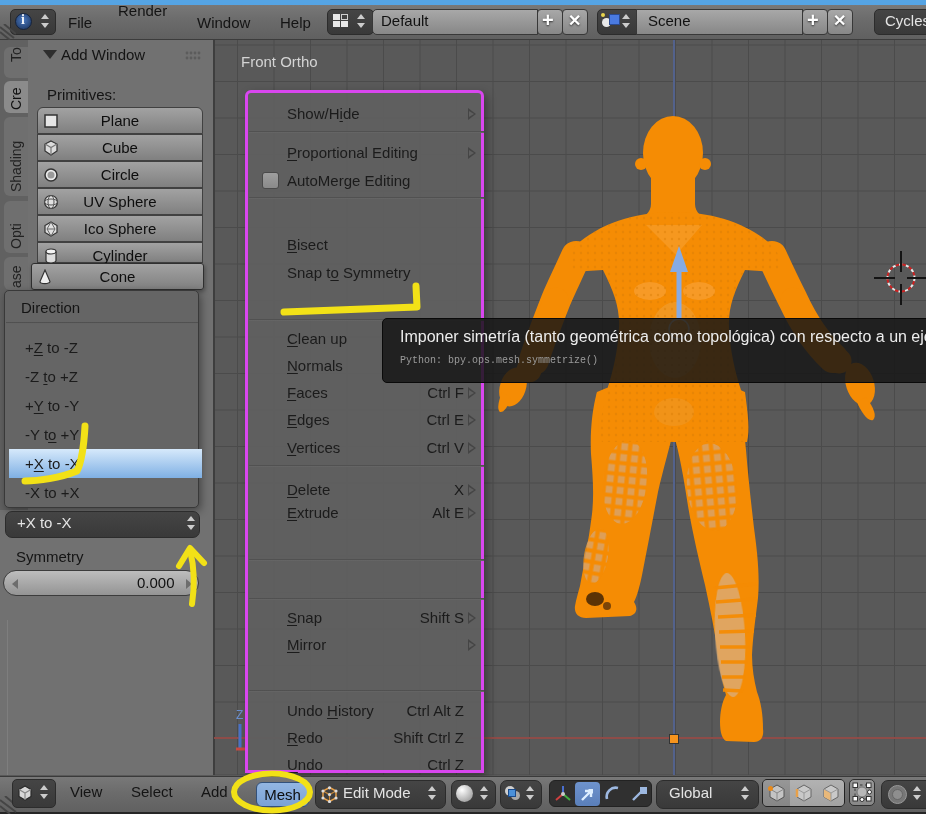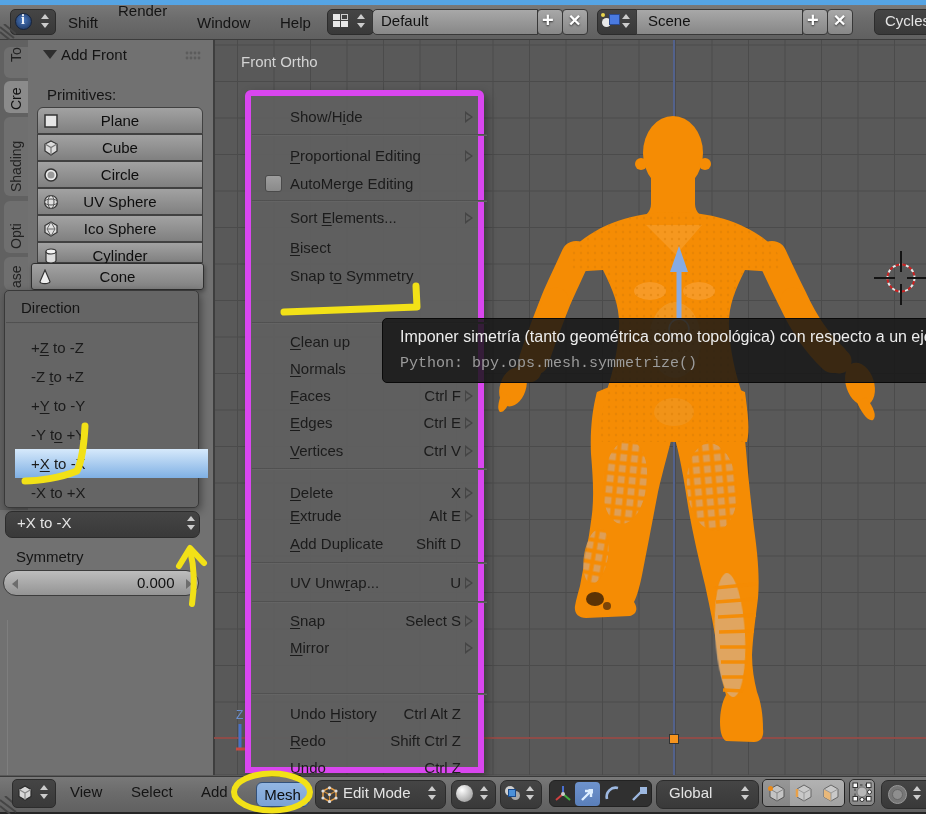--- a/index.html
+++ b/index.html
@@ -12,21 +12,21 @@
 .spdn{border-top:5px solid #ccc}
 .mtxt{color:#141414}
 .sep{height:2px;background:linear-gradient(#474747,#6e6e6e)}
 .u{text-decoration:underline;text-underline-offset:2px;text-decoration-thickness:1px}
 .mi{position:absolute;left:0;width:100%;height:26px;line-height:26px}
 .mi .lab{position:absolute;left:39px;top:0}
 .mi .sc{position:absolute;right:17px;top:0}
 .arr{position:absolute;right:5px;top:7px;width:0;height:0;border-top:6px solid transparent;border-bottom:6px solid transparent;border-left:8px solid #454545}
 .arr::after{content:'';position:absolute;left:-7.5px;top:-3.5px;width:0;height:0;border-top:3.5px solid transparent;border-bottom:3.5px solid transparent;border-left:5px solid #5f5f5f}
 .blue{background:linear-gradient(#d6e9fb,#7fb0e4)}
-.di{position:absolute;left:10px;width:100%;height:29px;line-height:29px}
+.di{position:absolute;left:4px;width:100%;height:29px;line-height:29px}
 .di .lab{position:absolute;left:16px}
 </style></head><body>
 <div id="root">
 
 <div class="ab" id="vp" style="left:214px;top:40px;width:712px;height:735px;background:#595959;
  background-image:linear-gradient(to right,#4b4b4b 1px,transparent 1px),linear-gradient(to bottom,#4b4b4b 1px,transparent 1px);
  background-size:36.5px 36.5px;background-position:22px 4.5px;border-left:1px solid #3e3e3e"></div>
 <div class="ab" style="left:673px;top:40px;width:2px;height:735px;background:#53628c"></div>
 <div class="ab" style="left:214px;top:737px;width:712px;height:2px;background:#8e4c48"></div>
 
@@ -135,21 +135,21 @@
 <div class="ab" style="left:669px;top:734px;width:8px;height:8px;background:#f7941d;border:1px solid #333"></div>
 
 <div class="ab" style="left:0;top:0;width:926px;height:5px;background:#55a4e4"></div>
 <div class="ab hdr" style="left:0;top:5px;width:926px;height:34px"></div>
 <div class="ab dkw" style="left:10px;top:9px;width:44px;height:24px">
  <div class="ab" style="left:4px;top:3px;width:17px;height:17px;border-radius:50%;background:radial-gradient(circle at 7px 6px,#4a79c0,#24406e 75%);border:1px solid #16233c;box-sizing:border-box"></div>
  <div class="ab" style="left:10px;top:2px;width:9px;height:15px;color:#eef2f8;font-weight:bold;font-size:14px;font-family:'Liberation Serif',serif">i</div>
  <div class="ab spin spup" style="left:30px;top:4px"></div>
  <div class="ab spin spdn" style="left:30px;top:13px"></div>
 </div>
-<div class="ab mtxt" style="left:68px;top:14px">Shift</div>
+<div class="ab mtxt" style="left:68px;top:14px">File</div>
 <div class="ab mtxt" style="left:118px;top:2px">Render</div>
 <div class="ab mtxt" style="left:197px;top:14px">Window</div>
 <div class="ab mtxt" style="left:280px;top:14px">Help</div>
 <div class="ab dkw" style="left:327px;top:9px;width:45px;height:24px">
  <div class="ab" style="left:5px;top:4px;width:7px;height:6px;background:#e8e8e8"></div>
  <div class="ab" style="left:5px;top:11px;width:7px;height:6px;background:#e8e8e8"></div>
  <div class="ab" style="left:13px;top:4px;width:7px;height:6px;border:1px solid #cfcfcf;box-sizing:border-box"></div>
  <div class="ab" style="left:13px;top:11px;width:7px;height:6px;background:#e8e8e8"></div>
  <div class="ab spin spup" style="left:29px;top:4px"></div>
  <div class="ab spin spdn" style="left:29px;top:13px"></div>
@@ -196,21 +196,21 @@
 <div class="ab" style="left:4px;top:117px;width:24px;height:79px;background:#6f6f6f;border-radius:6px 0 0 6px"></div>
 <div class="ab" style="left:4px;top:201px;width:24px;height:52px;background:#6f6f6f;border-radius:6px 0 0 6px"></div>
 <div class="ab" style="left:4px;top:257px;width:24px;height:33px;background:#6f6f6f;border-radius:6px 0 0 6px"></div>
 <div class="ab" style="left:8px;top:62px;transform:rotate(-90deg);transform-origin:0 0;font-size:14px;color:#222">To</div>
 <div class="ab" style="left:8px;top:110px;transform:rotate(-90deg);transform-origin:0 0;font-size:14px;color:#111">Cre</div>
 <div class="ab" style="left:8px;top:192px;transform:rotate(-90deg);transform-origin:0 0;font-size:14px;color:#222">Shading</div>
 <div class="ab" style="left:8px;top:249px;transform:rotate(-90deg);transform-origin:0 0;font-size:14px;color:#222">Opti</div>
 <div class="ab" style="left:8px;top:288px;transform:rotate(-90deg);transform-origin:0 0;font-size:14px;color:#222">ase</div>
 
 <div class="ab" style="left:43px;top:50px;width:0;height:0;border-left:7px solid transparent;border-right:7px solid transparent;border-top:9px solid #2e2e2e"></div>
-<div class="ab mtxt" style="left:61px;top:46px">Add Front</div>
+<div class="ab mtxt" style="left:61px;top:46px">Add Window</div>
 <svg class="ab" style="left:185px;top:50px" width="18" height="12">
 <g fill="#5c5c5c">
         <circle cx="2" cy="3" r="1.4"></circle>
         <circle cx="6" cy="3" r="1.4"></circle>
         <circle cx="10" cy="3" r="1.4"></circle>
         <circle cx="14" cy="3" r="1.4"></circle>
         <circle cx="2" cy="8" r="1.4"></circle>
         <circle cx="6" cy="8" r="1.4"></circle>
         <circle cx="10" cy="8" r="1.4"></circle>
         <circle cx="14" cy="8" r="1.4"></circle>
@@ -286,38 +286,34 @@
  <div class="ab spin spup" style="left:181px;top:4px;border-left-width:4.5px;border-right-width:4.5px"></div>
  <div class="ab spin spdn" style="left:181px;top:13px;border-left-width:4.5px;border-right-width:4.5px"></div>
 </div>
 <div class="ab mtxt" style="left:16px;top:548px">Symmetry</div>
 <div class="ab" style="left:3px;top:570px;width:196px;height:26px;border-radius:13px;background:linear-gradient(#bdbdbd,#949494);border:1px solid #3c3c3c;box-sizing:border-box">
  <span style="position:absolute;left:133px;top:3px;color:#111">0.000</span>
  <div class="ab" style="left:8px;top:8px;width:0;height:0;border-top:5px solid transparent;border-bottom:5px solid transparent;border-right:6px solid #6d6d6d"></div>
  <div class="ab" style="left:182px;top:8px;width:0;height:0;border-top:5px solid transparent;border-bottom:5px solid transparent;border-left:6px solid #6d6d6d"></div>
 </div>
 
-<div id="meshmenu" class="ab" style="left:245px;top:90px;width:239px;height:683px;background:rgba(95,95,95,.97);border:6px solid #d946ef;border-radius:6px 6px 0 0;box-shadow:3px 4px 10px rgba(0,0,0,.35);box-sizing:border-box">
+<div id="meshmenu" class="ab" style="left:245px;top:90px;width:239px;height:683px;background:rgba(95,95,95,.97);border:3px solid #d946ef;border-radius:6px 6px 0 0;box-shadow:3px 4px 10px rgba(0,0,0,.35);box-sizing:border-box">
  <div class="mi" style="top:8px">
         <span class="lab">Show/H<span class="u">i</span>de</span>
         <span class="arr"></span>
       </div>
  <div class="sep ab" style="left:1px;top:38px;width:235px"></div>
  <div class="mi" style="top:75px">
         <span class="lab">AutoMerge Editing</span>
       </div>
  <div class="mi" style="top:47px">
         <span class="lab"><span class="u">P</span>roportional Editing</span>
         <span class="arr"></span>
       </div>
  <div class="sep ab" style="left:1px;top:104px;width:235px"></div>
- <div class="mi" style="top:109px">
-        <span class="lab">Sort <span class="u">E</span>lements...</span>
-        <span class="arr"></span>
-      </div>
  <div class="mi" style="top:139px">
         <span class="lab"><span class="u">B</span>isect</span>
       </div>
  <div class="mi" style="top:167px">
         <span class="lab">Snap t<span class="u">o</span> Symmetry</span>
       </div>
  <div class="sep ab" style="left:1px;top:226px;width:235px"></div>
  <div class="mi" style="top:233px">
         <span class="lab"><span class="u">C</span>lean up</span>
       </div>
@@ -343,34 +339,25 @@
  <div class="mi" style="top:384px">
         <span class="lab"><span class="u">D</span>elete</span>
         <span class="sc">X</span>
         <span class="arr"></span>
       </div>
  <div class="mi" style="top:407px">
         <span class="lab"><span class="u">E</span>xtrude</span>
         <span class="sc">Alt E</span>
         <span class="arr"></span>
       </div>
- <div class="mi" style="top:435px">
-        <span class="lab"><span class="u">A</span>dd Duplicate</span>
-        <span class="sc">Shift D</span>
-      </div>
  <div class="sep ab" style="left:1px;top:466px;width:235px"></div>
- <div class="mi" style="top:474px">
-        <span class="lab">UV Unw<span class="u">r</span>ap...</span>
-        <span class="sc">U</span>
-        <span class="arr"></span>
-      </div>
  <div class="sep ab" style="left:1px;top:505px;width:235px"></div>
  <div class="mi" style="top:512px">
         <span class="lab"><span class="u">S</span>nap</span>
-        <span class="sc">Select S</span>
+        <span class="sc">Shift S</span>
         <span class="arr"></span>
       </div>
  <div class="mi" style="top:539px">
         <span class="lab"><span class="u">M</span>irror</span>
         <span class="arr"></span>
       </div>
  <div class="sep ab" style="left:1px;top:597px;width:235px"></div>
  <div class="mi" style="top:605px">
         <span class="lab">Undo <span class="u">H</span>istory</span>
         <span class="sc">Ctrl Alt Z</span>
@@ -382,21 +369,21 @@
  <div class="mi" style="top:659px">
         <span class="lab"><span class="u">U</span>ndo</span>
         <span class="sc">Ctrl Z</span>
       </div>
 
  <div class="ab" style="left:14px;top:79px;width:15px;height:15px;background:linear-gradient(#9e9e9e,#8a8a8a);border:1px solid #4a4a4a;border-radius:3px"></div>
 </div>
 
 <div class="ab" style="left:382px;top:318px;width:600px;height:65px;background:rgba(22,22,22,.84);border:1px solid #0a0a0a;border-radius:5px;box-sizing:border-box">
  <div class="ab" style="left:17px;top:9px;width:600px;color:#ededed;font-size:16px;white-space:nowrap">Imponer simetría (tanto geométrica como topológica) con respecto a un eje</div>
- <div class="ab" style="left:17px;top:36px;color:#9b9b9b;font-family:'Liberation Mono',monospace;font-size:15px;white-space:nowrap">Python: bpy.ops.mesh.symmetrize()</div>
+ <div class="ab" style="left:17px;top:36px;color:#9b9b9b;font-family:'Liberation Mono',monospace;font-size:10px;white-space:nowrap">Python: bpy.ops.mesh.symmetrize()</div>
 </div>
 
 <div class="ab hdr" style="left:0;top:776px;width:926px;height:36px;border-top:1px solid #3a3a3a"></div>
 <div class="ab" style="left:0;top:812px;width:926px;height:2px;background:#262626"></div>
 
 <svg class="ab" style="left:0;top:796px" width="18" height="18">
       <path d="M0,10 L10,18 M0,4 L16,16 M5,0 L18,11" stroke="#454545" stroke-width="2" fill="none"></path>
     </svg>
 <div class="ab dkw" style="left:12px;top:779px;width:42px;height:27px">
  <svg style="position:absolute;left:3px;top:4px" width="18" height="18">

